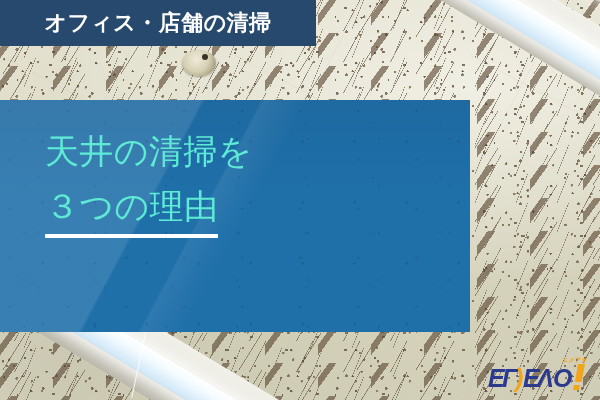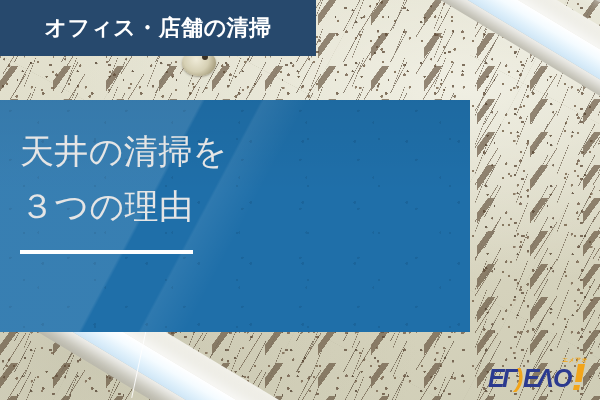--- a/index.html
+++ b/index.html
@@ -159,21 +159,21 @@
     background: rgba(255,255,255,.85);
     transform: rotate(12deg);
     transform-origin: top center;
   }
 
   
   #category-tag {
     position: absolute;
     top: 0; left: 0;
     width: 316px;
-    height: 56px;
+    height: 46px;
     background: #27496d;
     display: flex;
     align-items: center;
     justify-content: center;
     box-sizing: border-box;
     padding: 0 14px;
   }
   #category-tag .label {
     color: #ffffff;
     font-size: 22px;
@@ -213,31 +213,32 @@
       radial-gradient(circle at 34% 83%, #0c3759 0 1.2px, transparent 1.3px);
     background-size: 58px 49px, 67px 55px, 52px 61px, 71px 47px;
   }
   #headline-text {
     position: absolute;
     top: 22px;
     left: 20px;
     right: 0;
   }
   #headline-text .line {
-    color: #e5e5e5;
+    color: #5eead4;
     font-size: 34px;
     font-weight: 400;
     line-height: 58px;
     letter-spacing: .01em;
     white-space: nowrap;
+    margin-left: 25px;
   }
   #headline-text .line.underlined {
     display: inline-block;
     border-bottom: 4px solid #ffffff;
-    padding-bottom: 18px;
+    padding-bottom: 2px;
     line-height: 52px;
   }
 
   
   #logo {
     position: absolute;
     right: 8px;
     bottom: 6px;
     width: 104px;
     height: 38px;

